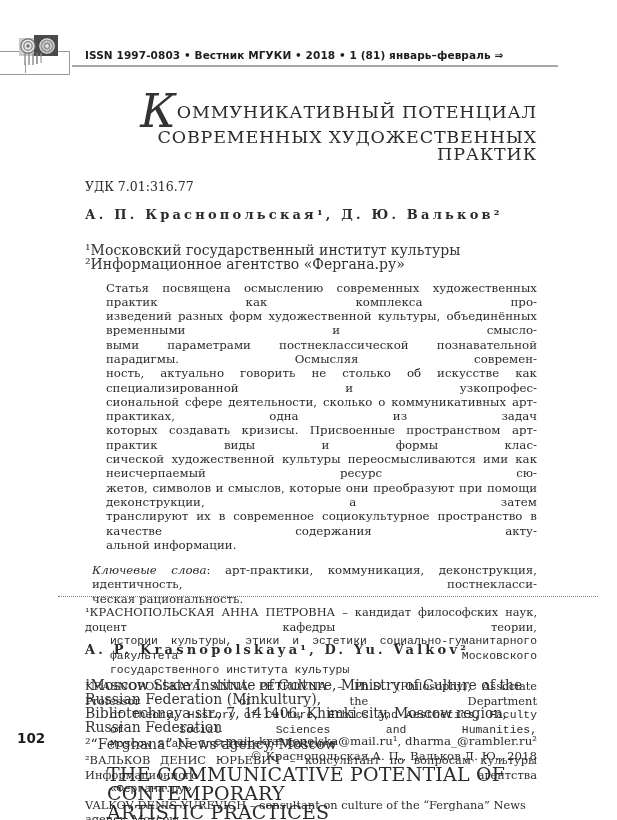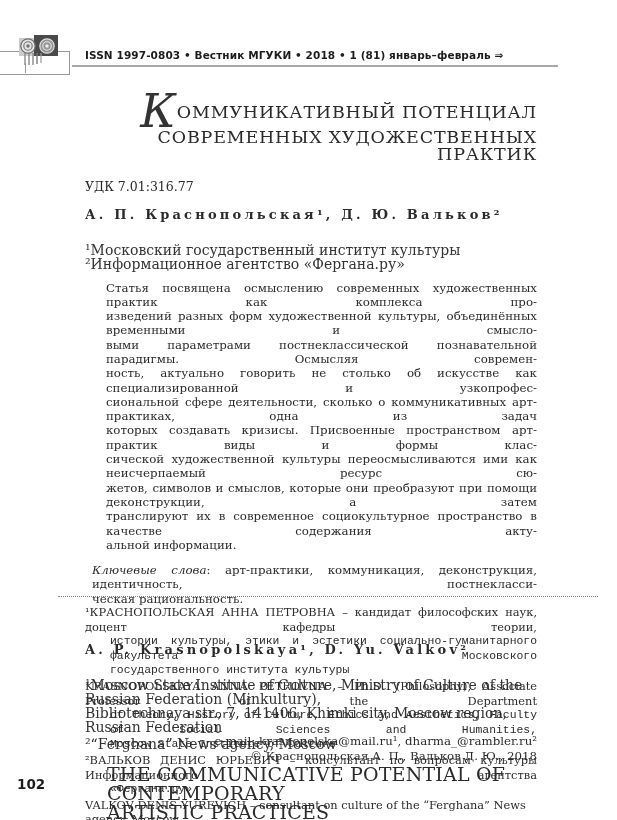--- a/index.html
+++ b/index.html
@@ -38,21 +38,21 @@
   .authors-en{margin-top:36px;}
   .title-en{margin-top:13px;margin-left:22px;font-size:19px;line-height:19px;letter-spacing:0.2px;}
   .abstract-en{margin-top:8px;margin-left:7px;font-size:11.8px;line-height:15px;}
   
   .dotted-rule{position:absolute;left:58px;top:596px;width:540px;border-top:1px dotted #7d7d7d;}
   .footnotes{position:absolute;left:85px;top:604px;width:452px;font-size:11.4px;line-height:14.6px;}
   .fn{margin-top:1px;}
   .fn-line.cont{padding-left:25px;font-family:Liberation Mono, monospace;}
   .sign{position:absolute;left:85px;top:734px;width:452px;text-align:right;font-size:11.8px;line-height:14.5px;}
   .pagenum{
-    position:absolute;left:17px;top:776px;
+    position:absolute;left:17px;top:730px;
     font-family:"DejaVu Sans", sans-serif;font-weight:bold;font-size:13.5px;color:#1d1d1d;
   }
 </style>
 </head>
 <body>
 
 <div class="page">
 
   <div class="logo-frame"></div>
   <div class="logo-tick"></div>

